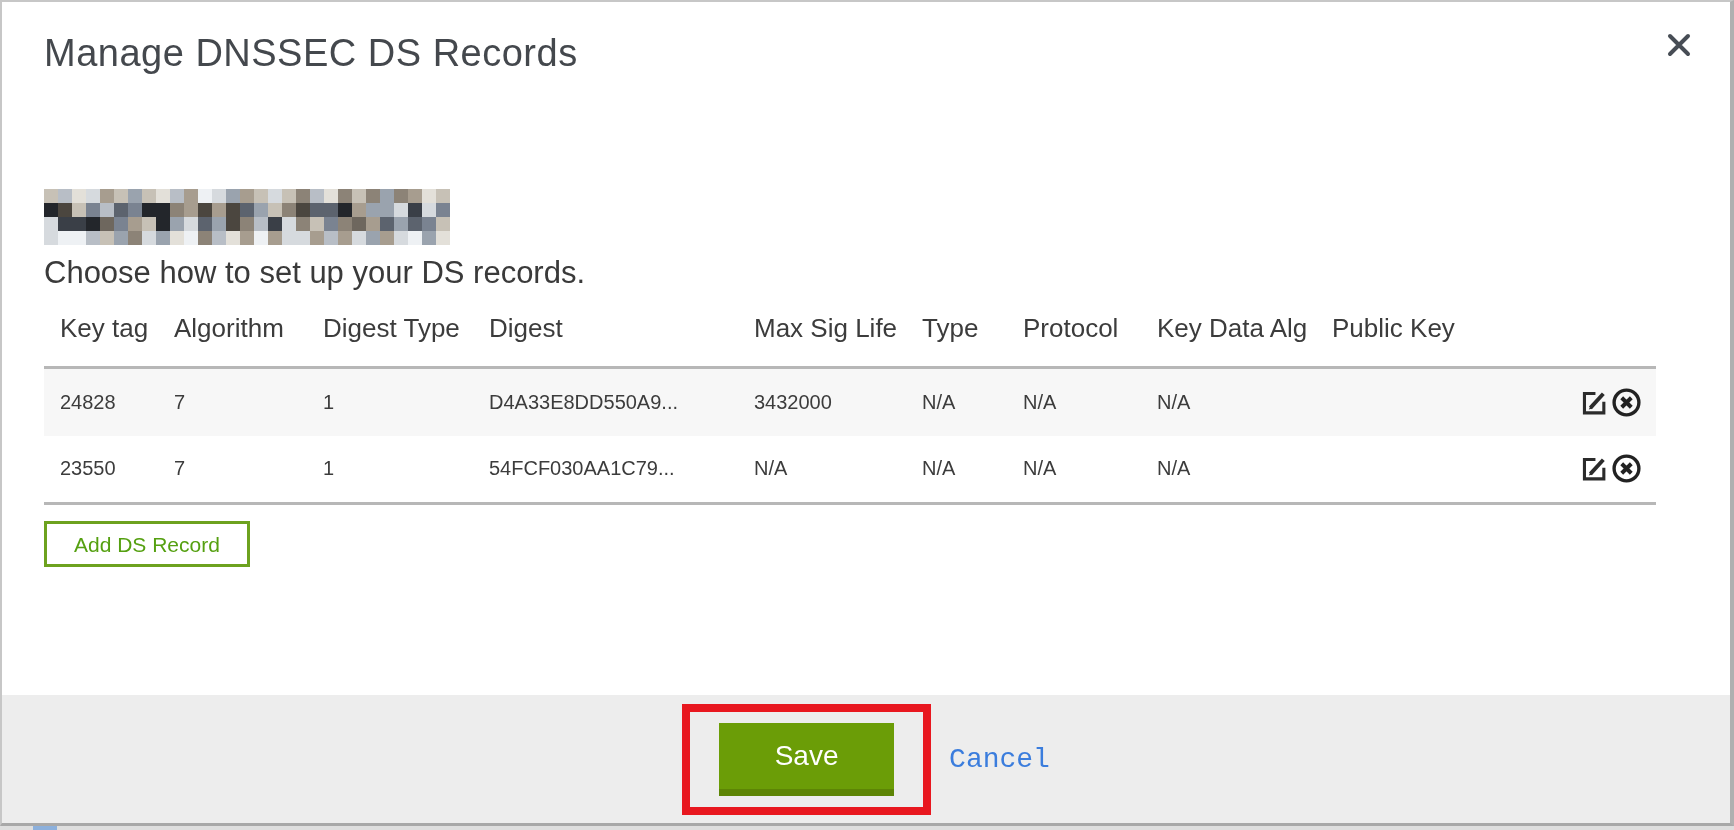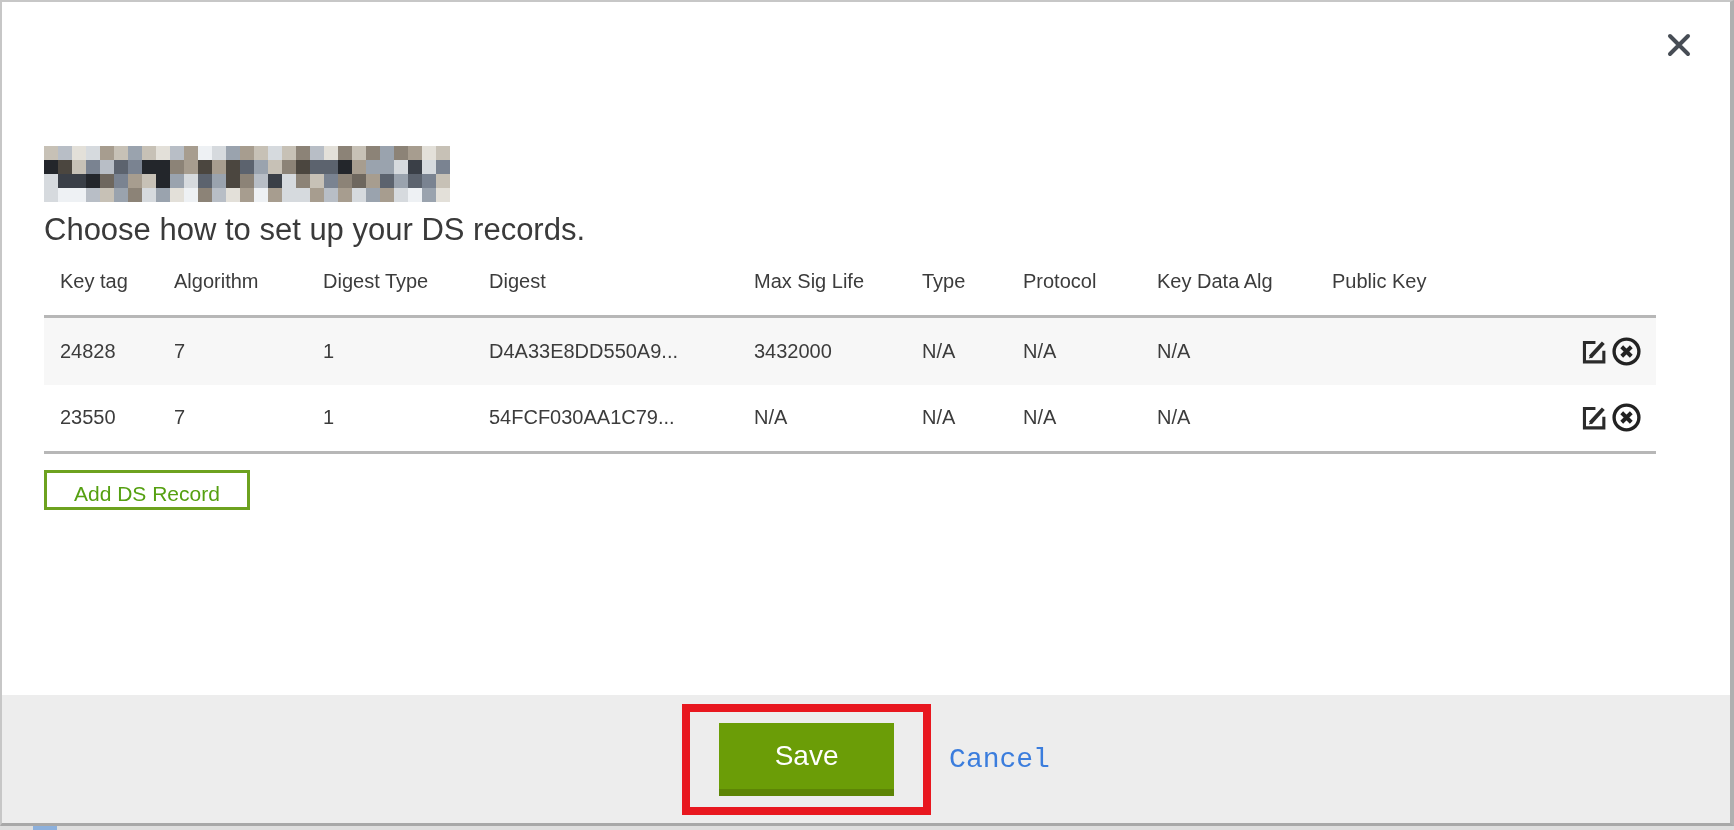--- a/index.html
+++ b/index.html
@@ -60,21 +60,21 @@
     font-size:31px;
     color:#3a3a3a;
   }
   table.ds-table{
     margin-top:16px;
     width:1612px;
     border-collapse:collapse;
     table-layout:fixed;
   }
   .ds-table thead th{
-    font-size:20px;
+    font-size:26px;
     font-weight:normal;
     color:#3c3c3c;
     text-align:left;
     padding:6px 8px 22px 0;
     white-space:nowrap;
   }
   .ds-table thead th:first-child{padding-left:16px;}
   .ds-table tbody{
     border-top:3px solid var(--border-gray);
     border-bottom:3px solid var(--border-gray);
@@ -103,21 +103,21 @@
   }
   .icon-btn + .icon-btn{margin-left:2px;}
   .add-record-btn{
     margin-top:16px;
     display:inline-block;
     background:#fff;
     border:3px solid var(--outline-green);
     color:var(--outline-green-text);
     font-size:21px;
     font-family:inherit;
-    padding:9px 27px 1px;
+    padding:9px 27px 7px;
     cursor:pointer;
   }
   .dialog-footer{
     position:absolute;
     left:0;right:0;bottom:0;
     height:128px;
     background:var(--footer-bg);
     display:flex;
     align-items:center;
     justify-content:center;
@@ -160,20 +160,21 @@
 
   <button class="close-btn" aria-label="Close">
     <span style="line-height:0;">
       <svg width="26" height="26" viewBox="0 0 26 26">
         <path d="M4 4 L22 22 M22 4 L4 22" stroke="#474d55" stroke-width="4" stroke-linecap="round" fill="none"></path>
       </svg>
     </span>
   </button>
 
   <div class="content">
+    <h1 class="dialog-title">Manage DNSSEC DS Records</h1>
 
     <div class="redacted-domain" id="mosaic"><svg width="406" height="56" xmlns="http://www.w3.org/2000/svg">
           <rect x="0" y="0" width="14" height="14" fill="#c7c1b6"></rect>
           <rect x="14" y="0" width="14" height="14" fill="#b8bec6"></rect>
           <rect x="28" y="0" width="14" height="14" fill="#e3e0d9"></rect>
           <rect x="42" y="0" width="14" height="14" fill="#d6dade"></rect>
           <rect x="56" y="0" width="14" height="14" fill="#a79d8f"></rect>
           <rect x="70" y="0" width="14" height="14" fill="#c7c1b6"></rect>
           <rect x="84" y="0" width="14" height="14" fill="#9aa3ae"></rect>
           <rect x="98" y="0" width="14" height="14" fill="#c7c1b6"></rect>

